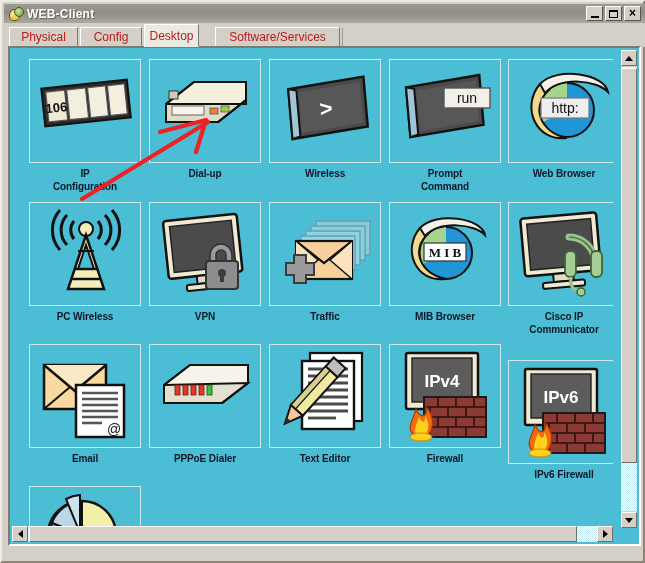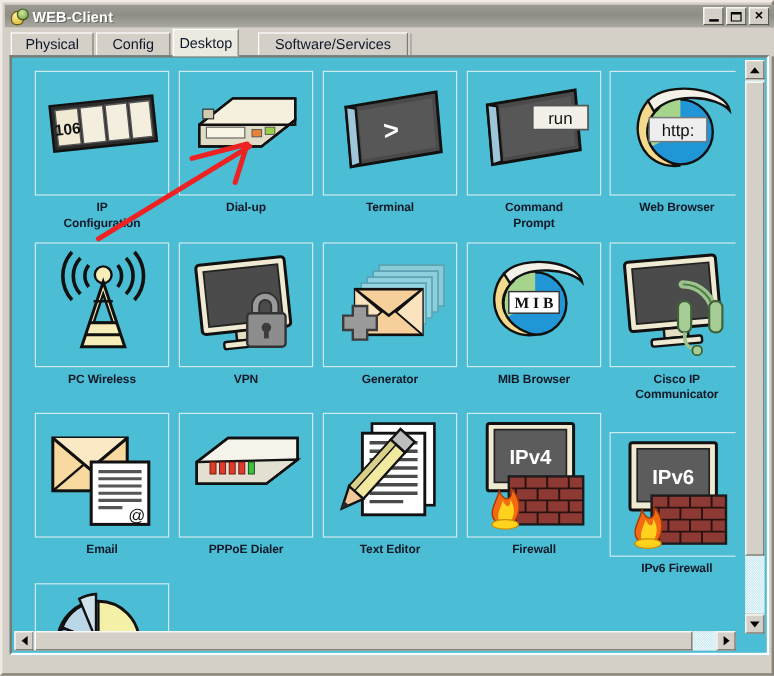--- a/index.html
+++ b/index.html
@@ -49,21 +49,21 @@
   .tabstrip{
     position:absolute;left:2px;top:21px;width:641px;height:24px;
     background:#d4d0c8;
   }
   .tab{
     position:absolute;top:4px;height:20px;box-sizing:border-box;
     background:#d4d0c8;
     border:1px solid;border-top-color:#ffffff;border-left-color:#ffffff;
     border-right-color:#7b7b74;border-bottom-color:transparent;
     display:flex;align-items:center;justify-content:center;
-    font-size:12px;color:#0f172a;padding:4px 9px;
+    font-size:12px;color:#b91c1c;padding:4px 9px;
   }
   .tab.active{
     top:1px;height:23px;background:#ece9e1;
     border-top-color:#ffffff;border-left-color:#ffffff;border-right-color:#7b7b74;
     font-weight:normal;z-index:3;
   }
   .tabsep{position:absolute;top:5px;width:1px;height:18px;background:#9b9b93;}
   
   .clientframe{
     position:absolute;left:6px;top:44px;width:633px;height:500px;
@@ -221,39 +221,39 @@
             <svg class="art" viewBox="0 0 112 104">
               <g transform="rotate(-5 56 48)">
                 <polygon points="20,26 96,20 96,70 20,76" fill="#4a4a4a" stroke="#111" stroke-width="2.4"></polygon>
                 <polygon points="20,26 28,28 28,74 20,76" fill="#9fc6d8" stroke="#111" stroke-width="2"></polygon>
                 <polygon points="30,30 92,25 92,66 30,71" fill="#575757"></polygon>
                 <text x="56" y="56" font-family="'Liberation Sans',sans-serif" font-size="22" font-weight="bold" fill="#ffffff" text-anchor="middle">&gt;</text>
               </g>
             </svg>
           </div>
           <div class="lbl">
-            <div>Terminal</div>
+            <div>Wireless</div>
           </div>
         </div>
 
         <div class="cell" style="left:377px;top:9px">
           <div class="iconbox">
             <svg class="art" viewBox="0 0 112 104">
               <g transform="rotate(-5 56 48)">
                 <polygon points="18,24 92,18 92,68 18,74" fill="#4a4a4a" stroke="#111" stroke-width="2.4"></polygon>
                 <polygon points="18,24 26,26 26,72 18,74" fill="#9fc6d8" stroke="#111" stroke-width="2"></polygon>
                 <polygon points="28,28 88,23 88,64 28,69" fill="#575757"></polygon>
               </g>
               <rect x="54" y="28" width="46" height="20" fill="#f2f0e8" stroke="#555" stroke-width="1.4"></rect>
               <text x="77" y="43" font-family="'Liberation Sans',sans-serif" font-size="14" fill="#111" text-anchor="middle">run</text>
             </svg>
           </div>
           <div class="lbl">
+            <div>Prompt</div>
             <div>Command</div>
-            <div>Prompt</div>
           </div>
         </div>
 
         <div class="cell" style="left:496px;top:9px">
           <div class="iconbox">
             <svg class="art" viewBox="0 0 112 104">
               <circle cx="58" cy="50" r="27" fill="#2196d6" stroke="#111" stroke-width="2"></circle>
               <path d="M58 23 A27 27 0 0 0 34 62 L58 50 Z" fill="#a7d48c"></path>
               <path d="M31 24 C12 46 26 82 58 78 C30 72 22 46 40 30 Z" fill="#f2d98c" stroke="#111" stroke-width="2"></path>
               <path d="M31 24 C48 6 96 14 99 32 C88 20 52 16 36 33 Z" fill="#f4f2e8" stroke="#111" stroke-width="2"></path>
@@ -320,21 +320,21 @@
               <rect x="26" y="38" width="56" height="38" fill="#f6cf9a" stroke="#111" stroke-width="2.2"></rect>
               <polyline points="26,38 54,60 82,38" fill="none" stroke="#111" stroke-width="2.2"></polyline>
               <polyline points="26,76 48,57 26,38" fill="#fbe3bf" stroke="#111" stroke-width="1.5"></polyline>
               <polyline points="82,76 60,57 82,38" fill="#fbe3bf" stroke="#111" stroke-width="1.5"></polyline>
               <g>
                 <polygon points="16,60 24,60 24,52 36,52 36,60 44,60 44,72 36,72 36,80 24,80 24,72 16,72" fill="#9a9a9a" stroke="#3c3c3c" stroke-width="2"></polygon>
               </g>
             </svg>
           </div>
           <div class="lbl">
-            <div>Generator</div>
+            <div>Traffic</div>
           </div>
         </div>
 
         <div class="cell" style="left:377px;top:152px">
           <div class="iconbox">
             <svg class="art" viewBox="0 0 112 104">
               <circle cx="56" cy="50" r="26" fill="#2196d6" stroke="#111" stroke-width="2"></circle>
               <path d="M56 24 A26 26 0 0 0 33 61 L56 50 Z" fill="#a7d48c"></path>
               <path d="M30 25 C12 46 25 80 56 76 C29 70 21 46 38 31 Z" fill="#f2d98c" stroke="#111" stroke-width="2"></path>
               <path d="M30 25 C46 8 92 15 95 32 C85 21 50 17 35 33 Z" fill="#f4f2e8" stroke="#111" stroke-width="2"></path>

